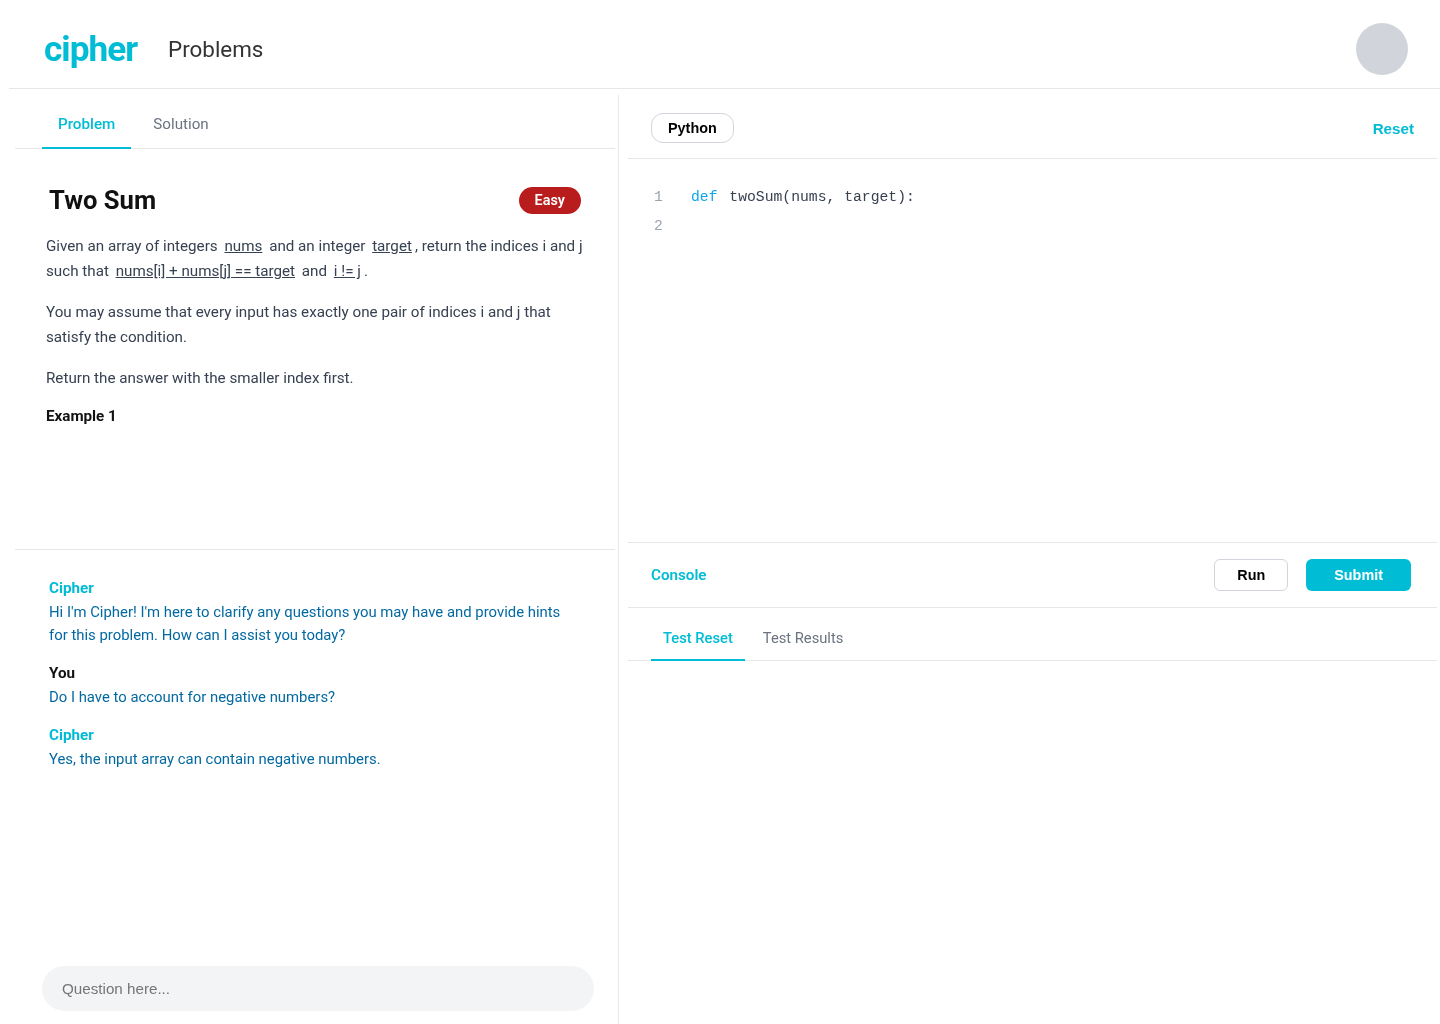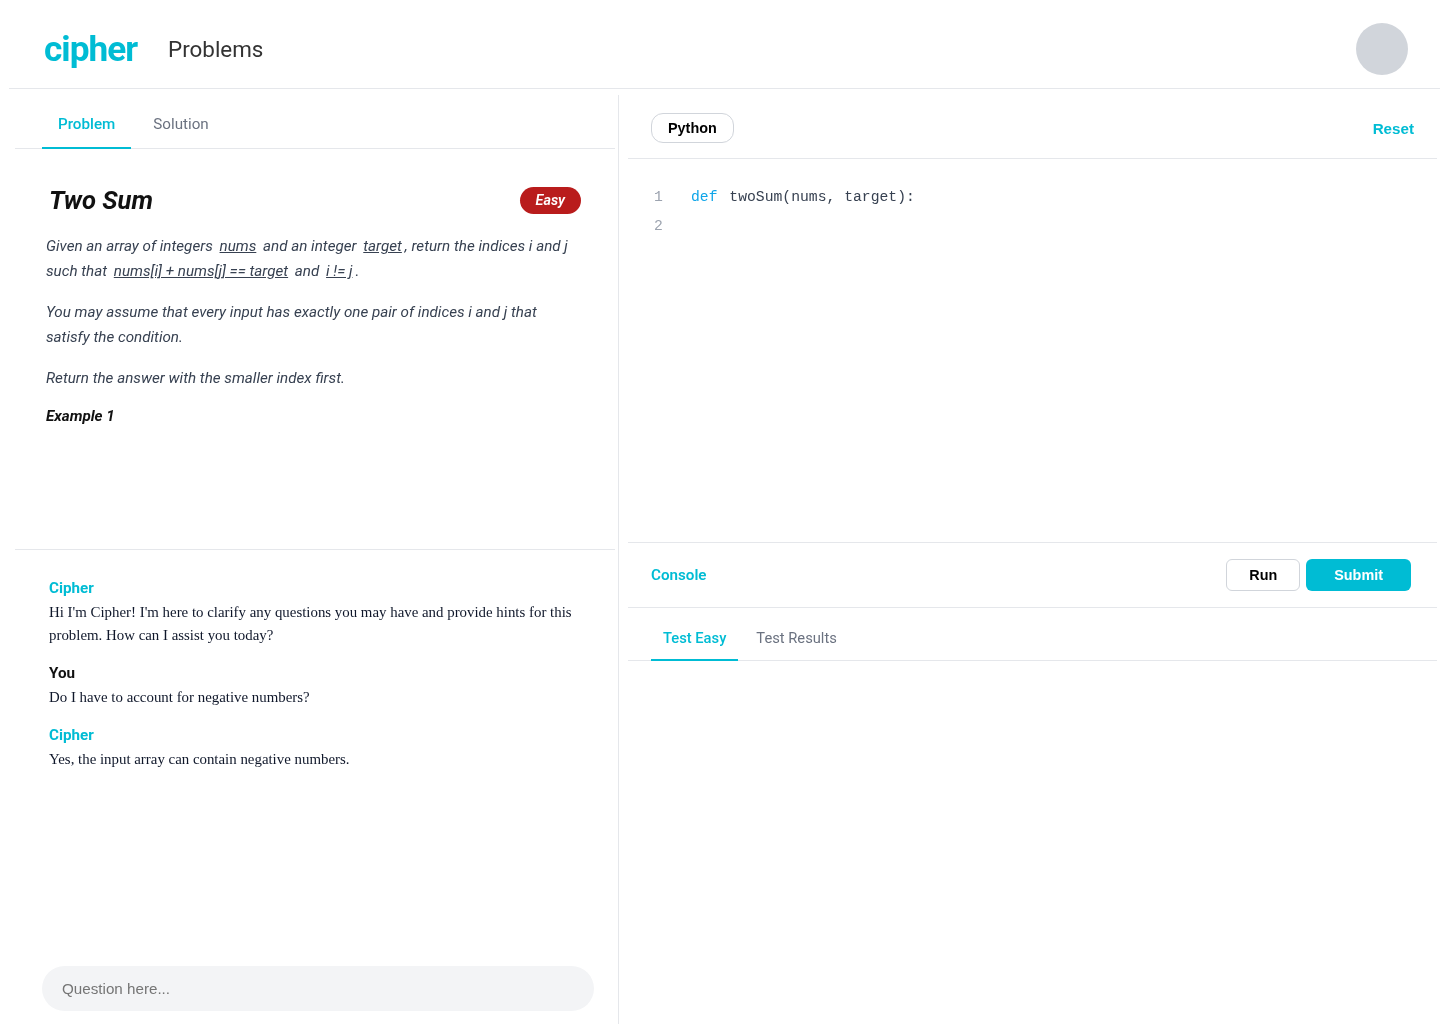--- a/index.html
+++ b/index.html
@@ -16,33 +16,33 @@
 
     
     .left-panel { width: 607px; border-right: 1px solid #e5e7eb; display: flex; flex-direction: column; }
 
     
     .tabs { display: flex; border-bottom: 1px solid #e5e7eb; padding: 0 24px; }
     .tab { padding: 14px 16px; font-size: 0.95rem; cursor: pointer; border-bottom: 2px solid transparent; margin-bottom: -1px; color: #6b7280; }
     .tab.active { color: #00bcd4; border-bottom-color: #00bcd4; font-weight: 500; }
 
     
-    .problem-content { padding: 24px 28px; overflow-y: auto; flex: 1; border-bottom: 1px solid #e5e7eb; font-style: italic; }
+    .problem-content { padding: 24px 28px; overflow-y: auto; flex: 1; border-bottom: 1px solid #e5e7eb; }
     .problem-header { display: flex; align-items: center; justify-content: space-between; margin-bottom: 16px; }
     .problem-title { font-size: 1.6rem; font-weight: 700; color: #111; }
     .difficulty-badge { background: #b91c1c; color: #fff; padding: 5px 16px; border-radius: 20px; font-size: 0.9rem; font-weight: 600; }
     .problem-text { font-size: 0.95rem; color: #374151; line-height: 1.65; margin-bottom: 16px; }
     .problem-text u { text-decoration: underline; }
     .example-heading { font-weight: 700; font-size: 0.95rem; color: #111; margin-top: 8px; }
 
     
     .chat-area { flex: 1; padding: 20px 28px; overflow-y: auto; background: #fff; }
     .chat-sender-cipher { font-weight: 700; color: #00bcd4; font-size: 0.95rem; margin-bottom: 4px; }
     .chat-sender-you { font-weight: 700; color: #111; font-size: 0.95rem; margin-bottom: 4px; }
-    .chat-message { font-size: 0.93rem; color: #0f172a; line-height: 1.6; margin-bottom: 16px; font-family: Liberation Serif, serif; }
+    .chat-message { font-size: 0.93rem; color: #0369a1; line-height: 1.6; margin-bottom: 16px; }
 
     
     .chat-input-area { padding: 16px 24px; background: #fff; }
     .chat-input { width: 100%; padding: 14px 20px; border-radius: 30px; border: none; background: #f3f4f6; font-size: 0.95rem; color: #9ca3af; outline: none; }
 
     
     .right-panel { flex: 1; display: flex; flex-direction: column; }
 
     
     .editor-header { display: flex; align-items: center; justify-content: space-between; padding: 12px 20px; border-bottom: 1px solid #e5e7eb; }
@@ -52,21 +52,21 @@
     
     .code-editor { flex: 1; background: #fff; padding: 16px 0; font-family: 'Courier New', Courier, monospace; font-size: 0.92rem; overflow-y: auto; }
     .code-line { display: flex; padding: 2px 20px; }
     .line-num { width: 28px; color: #9ca3af; user-select: none; flex-shrink: 0; }
     .line-code { color: #374151; }
     .kw { color: #0ea5e9; }
 
     
     .console-bar { display: flex; align-items: center; justify-content: space-between; padding: 10px 20px; border-top: 1px solid #e5e7eb; border-bottom: 1px solid #e5e7eb; }
     .console-label { color: #00bcd4; font-weight: 600; font-size: 0.95rem; }
-    .console-actions { display: flex; }
+    .console-actions { display: flex; gap: 12px; }
     .run-btn { border: 1.5px solid #d1d5db; background: #fff; border-radius: 6px; padding: 6px 22px; font-size: 0.9rem; font-weight: 600; cursor: pointer; }
     .submit-btn { background: #00bcd4; color: #fff; border: none; border-radius: 6px; padding: 8px 28px; font-size: 0.9rem; font-weight: 600; cursor: pointer; }
 
     
     .console-tabs { display: flex; padding: 0 20px; border-bottom: 1px solid #e5e7eb; }
     .console-tab { padding: 12px 12px; font-size: 0.92rem; cursor: pointer; border-bottom: 2px solid transparent; margin-bottom: -1px; color: #6b7280; }
     .console-tab.active { color: #00bcd4; border-bottom-color: #00bcd4; font-weight: 500; }
 
     
     .console-content { flex: 1; background: #fff; padding: 12px 20px; }
@@ -145,21 +145,21 @@
 
     <div class="console-bar">
       <span class="console-label">Console</span>
       <div class="console-actions">
         <button class="run-btn">Run</button>
         <button class="submit-btn">Submit</button>
       </div>
     </div>
 
     <div class="console-tabs">
-      <div class="console-tab active">Test Easy</div>
+      <div class="console-tab active">Test Reset</div>
       <div class="console-tab">Test Results</div>
     </div>
 
     <div class="console-content"></div>
 
   </div>
 
 </div>
 
 </body></html>

